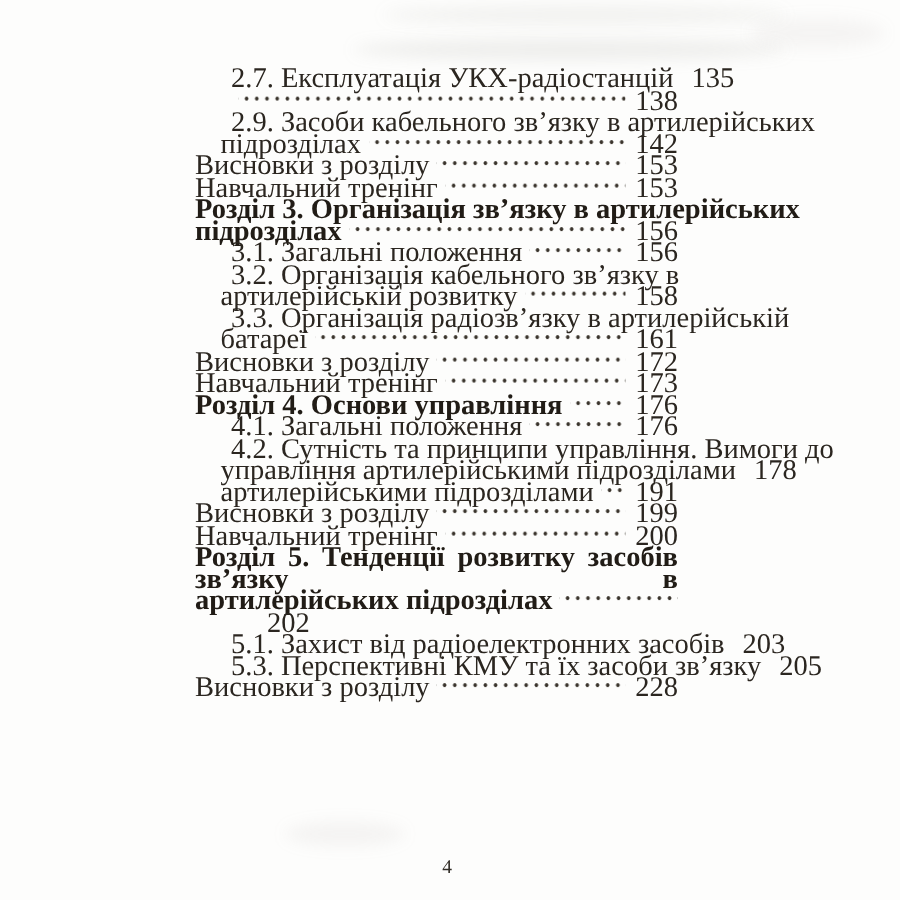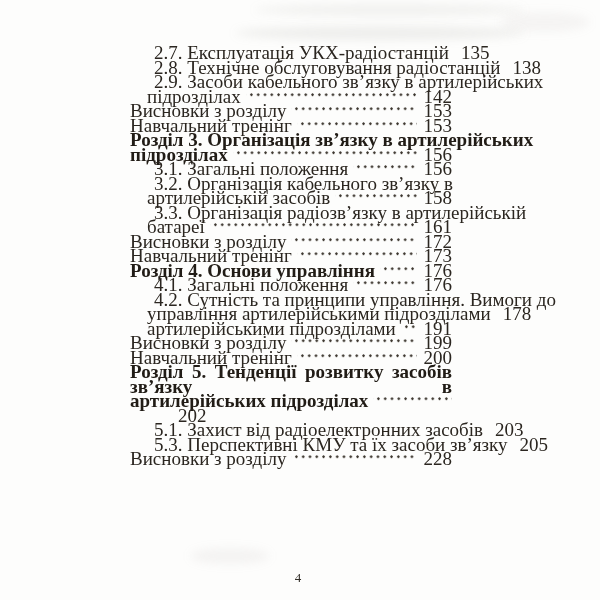--- a/index.html
+++ b/index.html
@@ -94,21 +94,20 @@
 <div class="scan-artifact sm4"></div>
 
 <div class="toc">
     <div class="toc-section">
       <div class="toc-line indent-item">
         <span class="txt">2.7. Експлуатація УКХ-радіостанцій</span>
         <span class="leader"></span>
         <span class="pg">135</span>
       </div>
       <div class="toc-line indent-item">
-        <span class="txt">2.8. Технічне обслуговування радіостанцій</span>
         <span class="leader"></span>
         <span class="pg">138</span>
       </div>
       <div class="toc-line indent-item">
         <span class="txt">2.9. Засоби кабельного зв’язку в артилерійських</span>
       </div>
       <div class="toc-line indent-cont">
         <span class="txt">підрозділах</span>
         <span class="leader"></span>
         <span class="pg">142</span>
@@ -135,21 +134,21 @@
       </div>
       <div class="toc-line indent-item">
         <span class="txt">3.1. Загальні положення</span>
         <span class="leader"></span>
         <span class="pg">156</span>
       </div>
       <div class="toc-line indent-item">
         <span class="txt">3.2. Організація кабельного зв’язку в</span>
       </div>
       <div class="toc-line indent-cont">
-        <span class="txt">артилерійській засобів</span>
+        <span class="txt">артилерійській розвитку</span>
         <span class="leader"></span>
         <span class="pg">158</span>
       </div>
       <div class="toc-line indent-item">
         <span class="txt">3.3. Організація радіозв’язку в артилерійській</span>
       </div>
       <div class="toc-line indent-cont">
         <span class="txt">батареї</span>
         <span class="leader"></span>
         <span class="pg">161</span>

